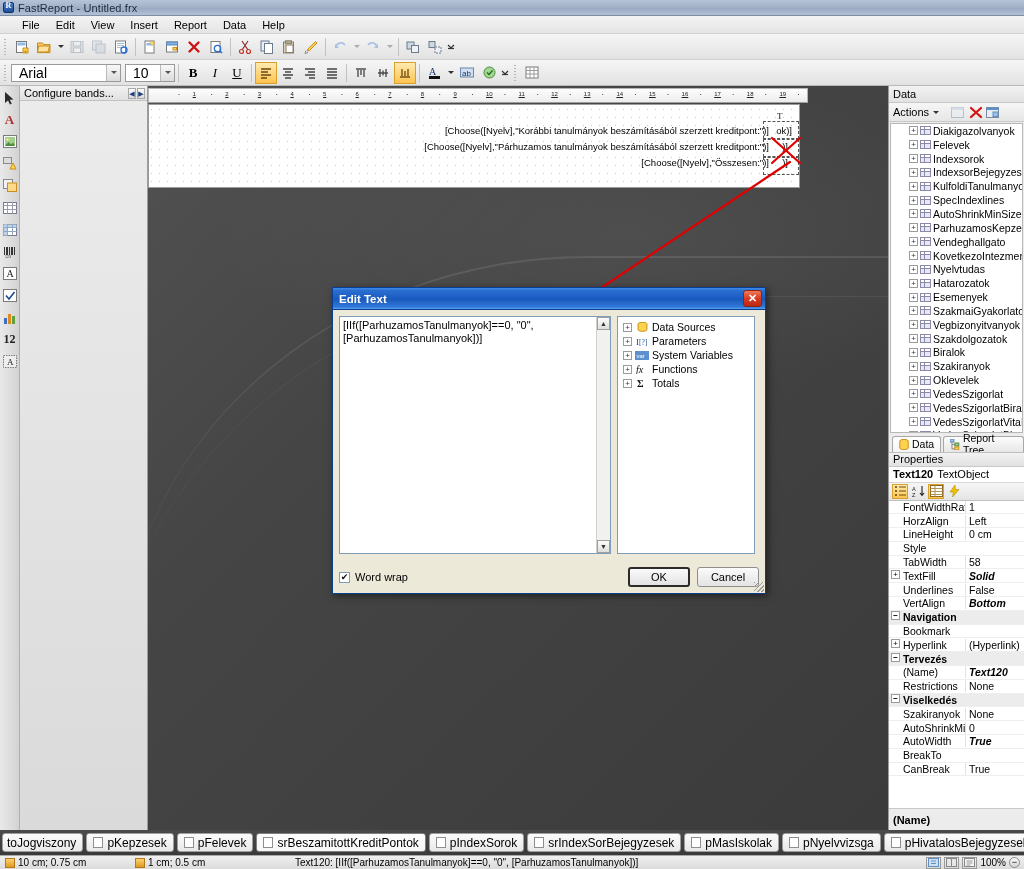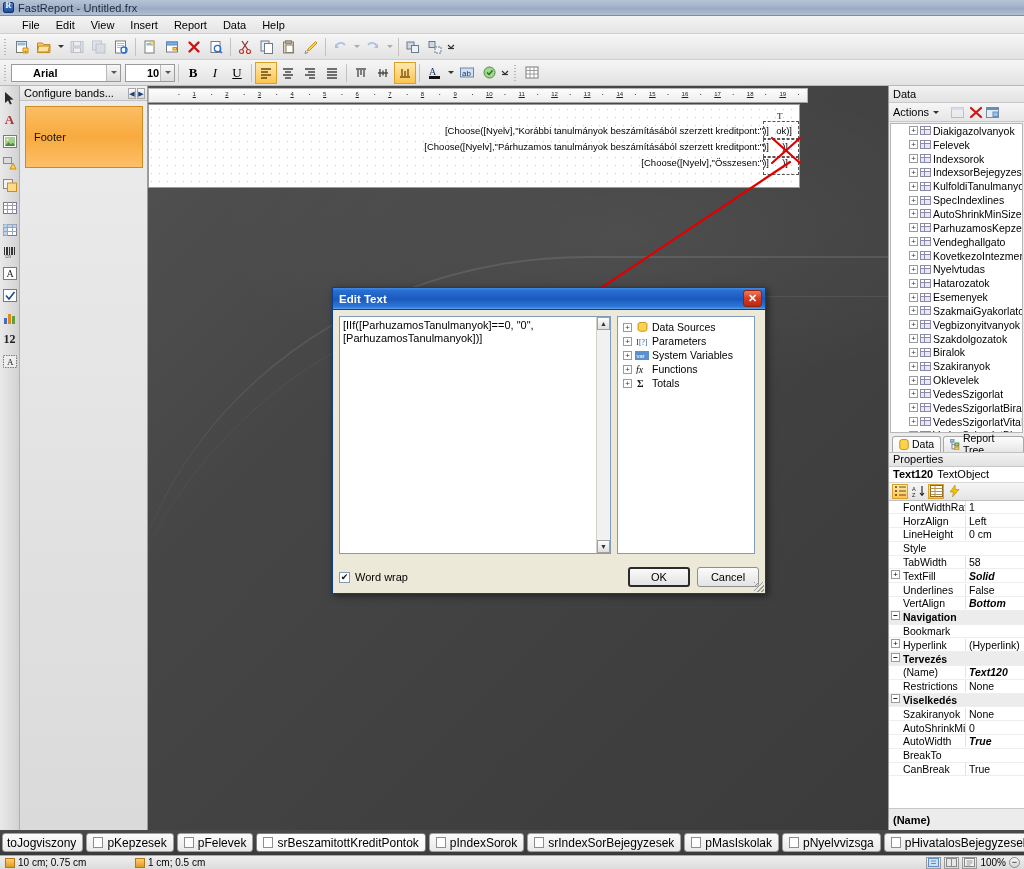--- a/index.html
+++ b/index.html
@@ -62,23 +62,22 @@
 
   
   .toolbar2 {
     position:absolute; left:0; top:60px; width:1024px; height:26px;
     background:linear-gradient(to bottom,#f6f6f6,#e2e2e2);
     border-bottom:1px solid #b9b9b9;
     display:flex; align-items:center;
   }
   .combo {
     height:18px; background:#fff; border:1px solid #9a9a9a;
-    display:flex; align-items:center; font-size:11px; padding-left:21px; flex:none;
+    display:flex; align-items:center; font-size:14px; padding-left:7px; flex:none;
     position:relative;
-    font-weight:bold;
   }
   .combo .cbtn {
     position:absolute; right:0; top:0; width:14px; height:16px;
     background:linear-gradient(to bottom,#f8f8f8,#dcdcdc);
     border-left:1px solid #b9b9b9; display:flex;align-items:center;justify-content:center;
   }
   .combo .cbtn .caret{ border-top-color:#555; }
   .fontname { width:110px; }
   .fontsize { width:50px; margin-left:4px; }
 
@@ -677,23 +676,20 @@
     <div class="dswoosh2"></div>
   </div>
 
   <div class="bandpanel">
     <div class="bandhdr">
       <span>Configure bands...</span>
       <span class="arrows">
         <span class="arrbtn">◀</span>
         <span class="arrbtn">▶</span>
       </span>
-    </div>
-    <div class="footerband">
-      <span>Footer</span>
     </div>
   </div>
 
   <div class="hruler" id="hruler">
       <div class="tn" style="left: 43.6px;">1</div>
       <div class="tk" style="left: 29.3px; font-size: 4px;">•</div>
       <div class="tn" style="left: 76.2px;">2</div>
       <div class="tk" style="left: 61.9px; font-size: 4px;">•</div>
       <div class="tn" style="left: 108.8px;">3</div>
       <div class="tk" style="left: 94.5px; font-size: 4px;">•</div>
@@ -1176,20 +1172,23 @@
 
   <div class="statusbar">
     <div class="sbcell" style="width:130px">
       <span class="sbico"></span>
       <span>10 cm; 0.75 cm</span>
     </div>
     <div class="sbcell" style="width:160px">
       <span class="sbico"></span>
       <span>1 cm; 0.5 cm</span>
     </div>
+    <div class="sbcell">
+      <span>Text120:  [IIf([ParhuzamosTanulmanyok]==0, "0", [ParhuzamosTanulmanyok])]</span>
+    </div>
     <div class="zoomgrp">
       <span class="zbtn">
         <svg width="11" height="9" viewBox="0 0 11 9">
             <rect x=".5" y=".5" width="10" height="8" fill="#cfe0f3" stroke="#5f8fc4"></rect>
             <path d="M3 3h5M3 5.5h5" stroke="#5f8fc4"></path>
           </svg>
       </span>
       <span class="zbtn">
         <svg width="11" height="9" viewBox="0 0 11 9">
             <rect x=".5" y=".5" width="10" height="8" fill="#e6e6e6" stroke="#888"></rect>

